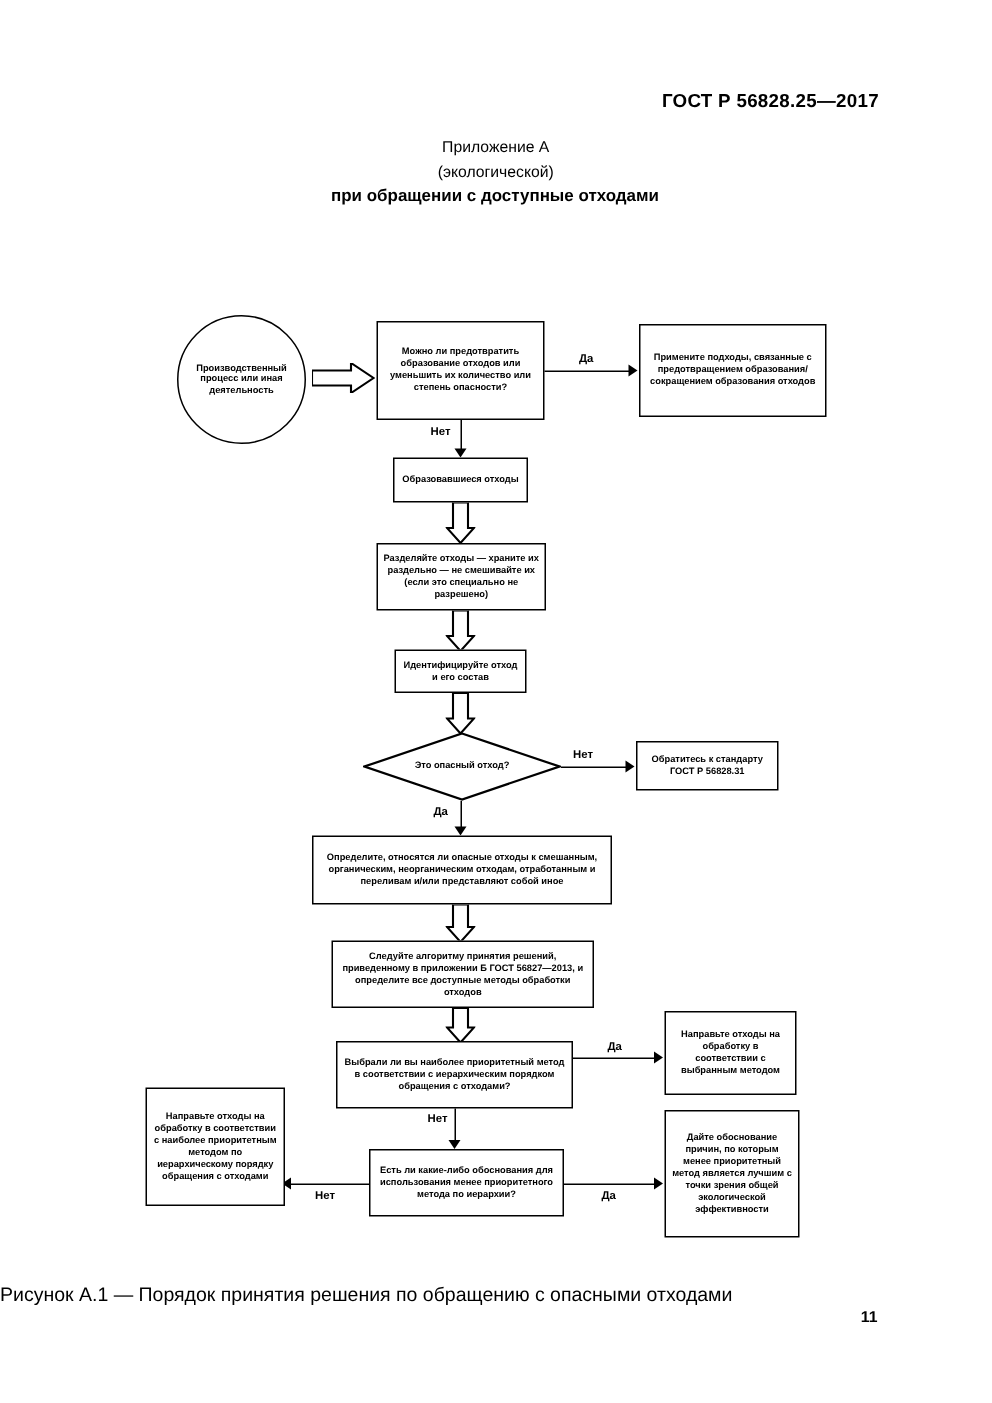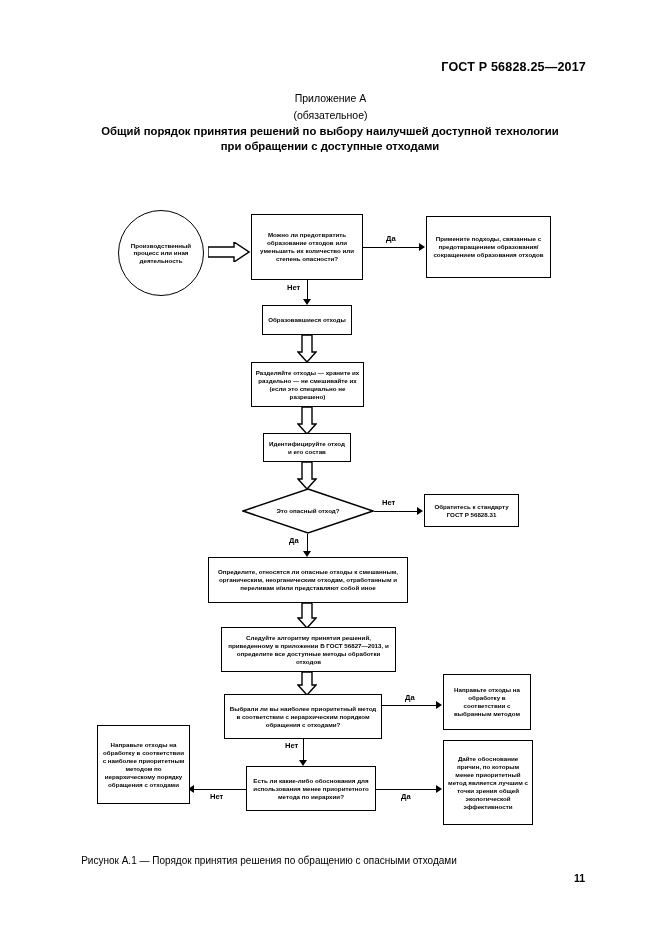--- a/index.html
+++ b/index.html
@@ -63,41 +63,40 @@
     border-left:4px solid transparent;border-right:4px solid transparent;
     border-top:6px solid #000;}
   .solid-arrow-r{position:absolute;width:0;height:0;
     border-top:4px solid transparent;border-bottom:4px solid transparent;
     border-left:6px solid #000;}
   .solid-arrow-l{position:absolute;width:0;height:0;
     border-top:4px solid transparent;border-bottom:4px solid transparent;
     border-right:6px solid #000;}
 
   .caption{
-    position:absolute;top:855px;left:0;width:538px;text-align:center;
-    font-size:10px;
+    position:absolute;top:855px;left:0;width:538px;text-align:left;
+    font-size:13px;
   }
   .pageno{
     position:absolute;top:872px;right:76px;font-size:10.5px;font-weight:bold;margin-left:48px;
   }
 </style>
 </head>
 <body>
 
 <div class="page">
 
   <div class="gost-header">ГОСТ Р 56828.25—2017</div>
 
   <div class="annex">
     <div>Приложение А</div>
-    <div>(обязательное)</div>
+    <div>(экологической)</div>
   </div>
 
   <div class="doc-title">
-    <div>Общий порядок принятия решений по выбору наилучшей доступной технологии</div>
     <div>при обращении с доступные отходами</div>
   </div>
 
 
   <div class="chart">
 
     <div class="circle" style="left:118px;top:10px;width:86px;height:86px;font-size:6.2px;line-height:7.6px;">
       <span>Производственный процесс или иная деятельность</span>
     </div>
 

